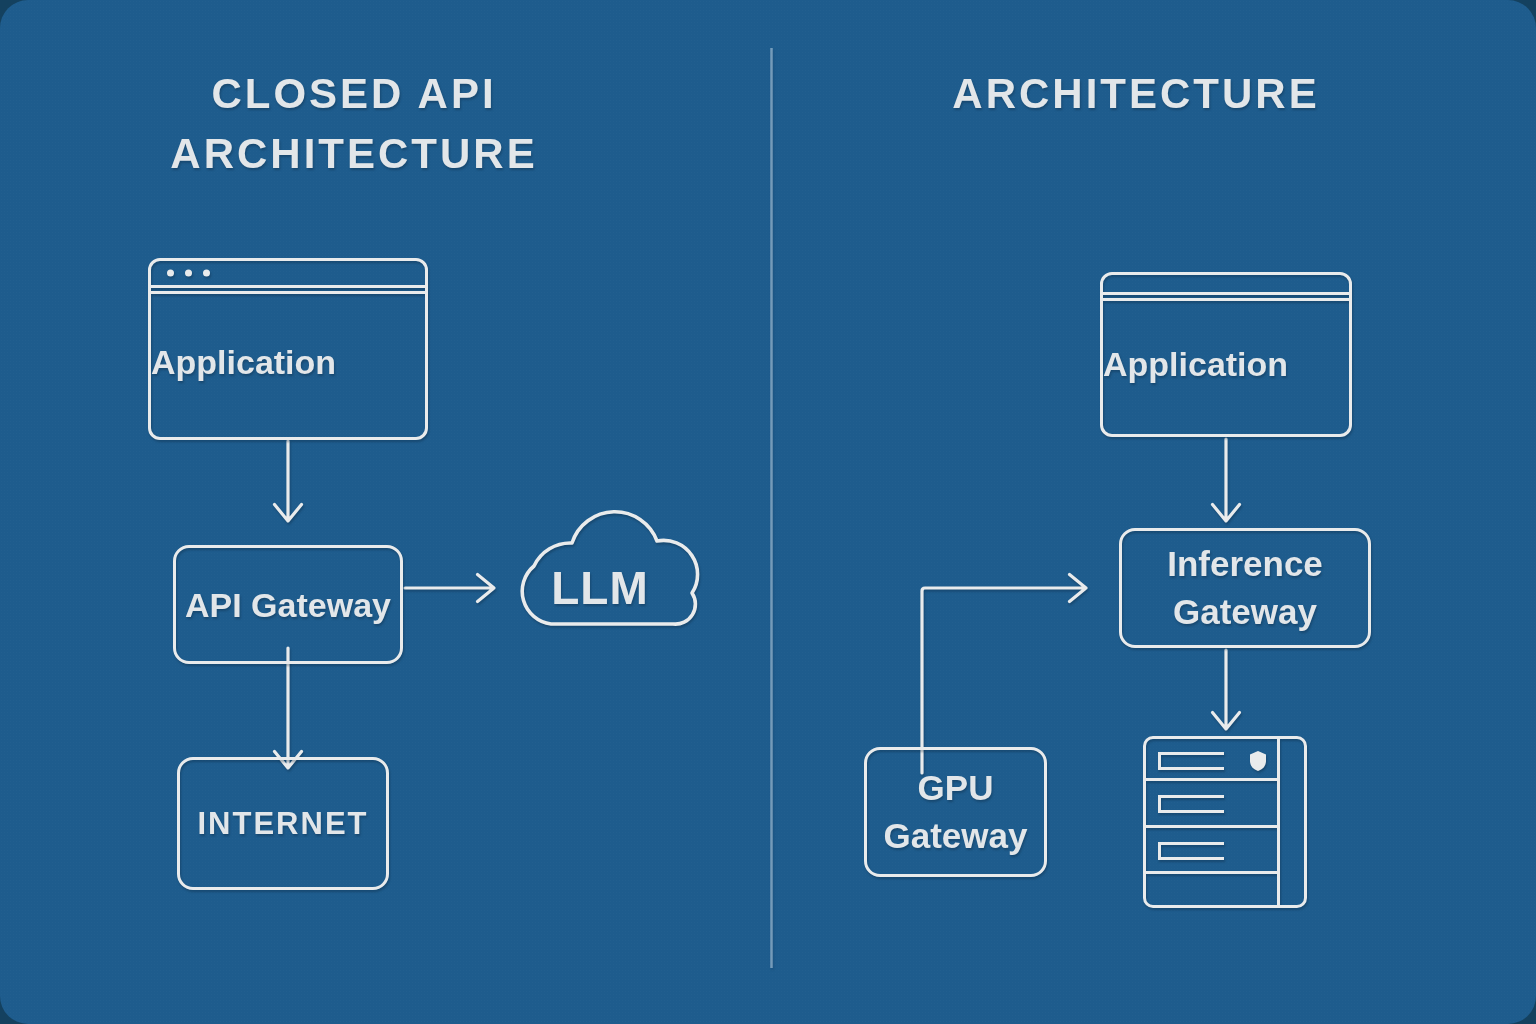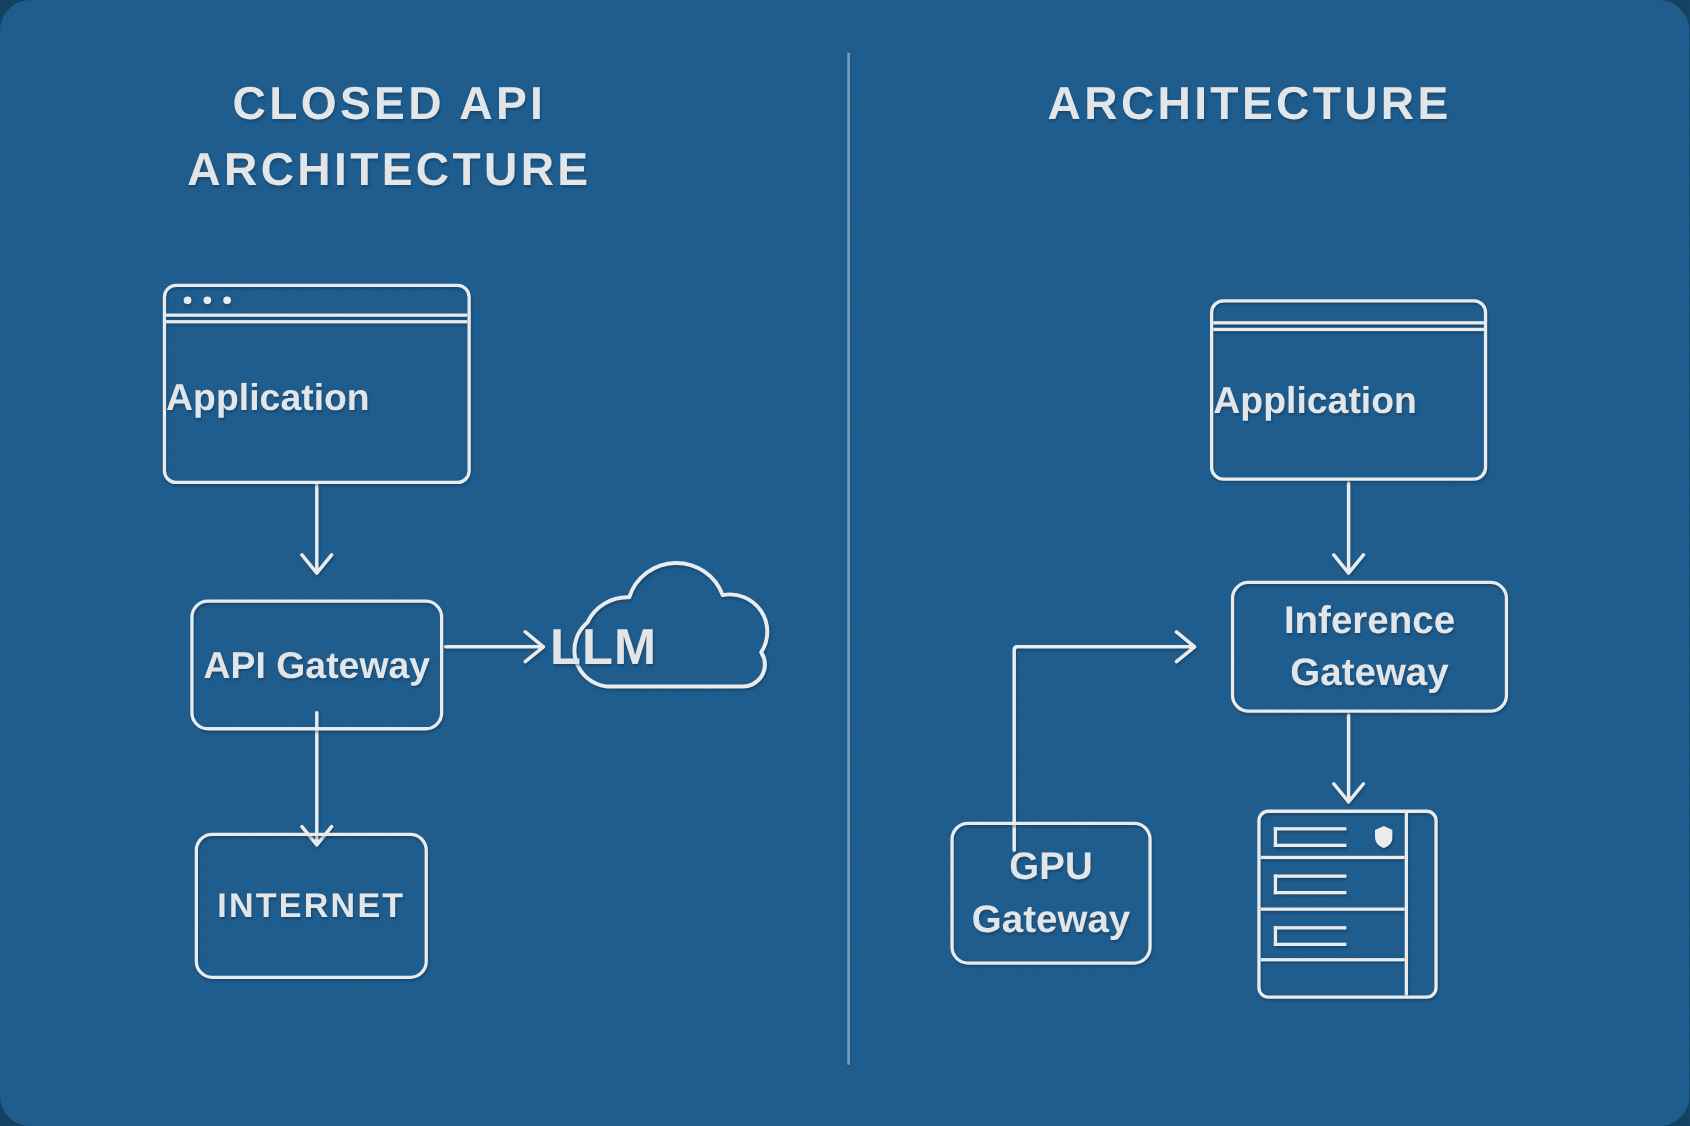--- a/index.html
+++ b/index.html
@@ -35,21 +35,21 @@
   .rbox{
     position:absolute;border:3px solid #E9EBEC;border-radius:16px;
     box-sizing:border-box;display:flex;flex-direction:column;
     align-items:center;justify-content:center;text-align:center;
     font-size:34px;font-weight:700;line-height:48px;
   }
   .internet-label{font-size:31px;letter-spacing:2px;}
   .two-line{font-size:35px;margin-left:19px;}
 
   .llm-label{
-    position:absolute;left:500px;top:561px;width:200px;text-align:left;
+    position:absolute;left:500px;top:561px;width:200px;text-align:center;
     font-size:46px;font-weight:700;letter-spacing:1px;
   }
 
   .server{position:absolute;left:1143px;top:736px;width:164px;height:172px;
     border:3px solid #E9EBEC;border-radius:10px;box-sizing:border-box;}
   .srv-vline{position:absolute;left:131px;top:0;bottom:0;width:3px;background:#E9EBEC;}
   .srv-h{position:absolute;left:0;width:131px;height:3px;background:#E9EBEC;}
   .bay{position:absolute;left:12px;width:66px;height:18px;box-sizing:border-box;
     border:3px solid #E9EBEC;border-right:none;}
   .shield{position:absolute;left:104px;top:12px;}

